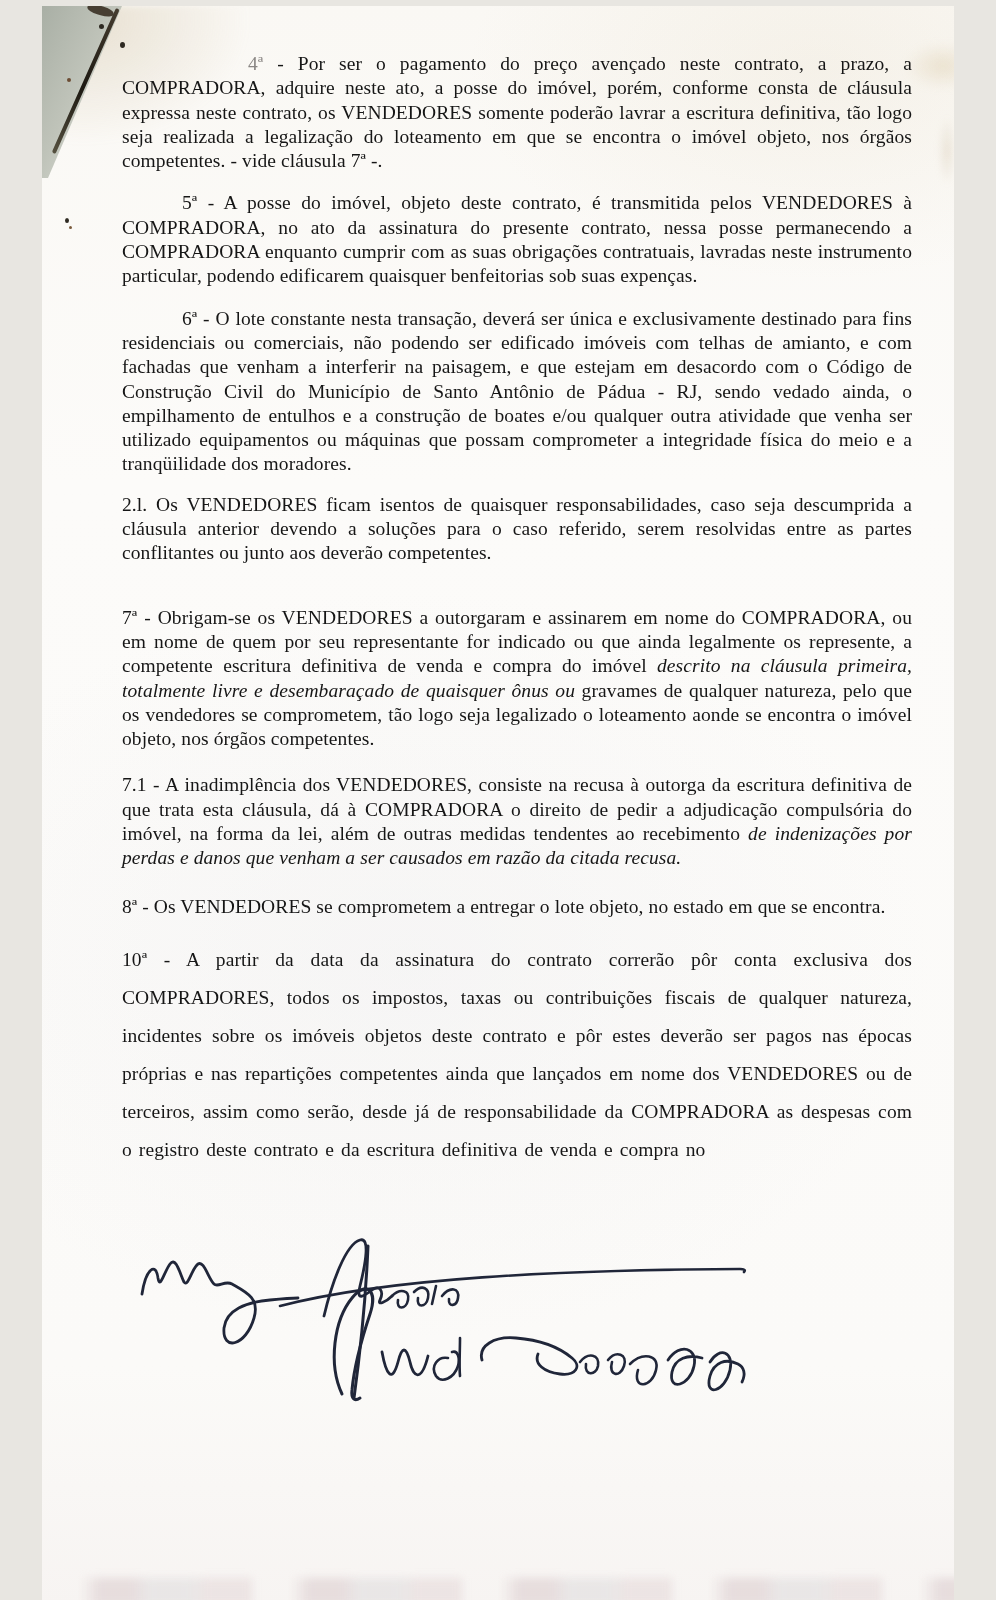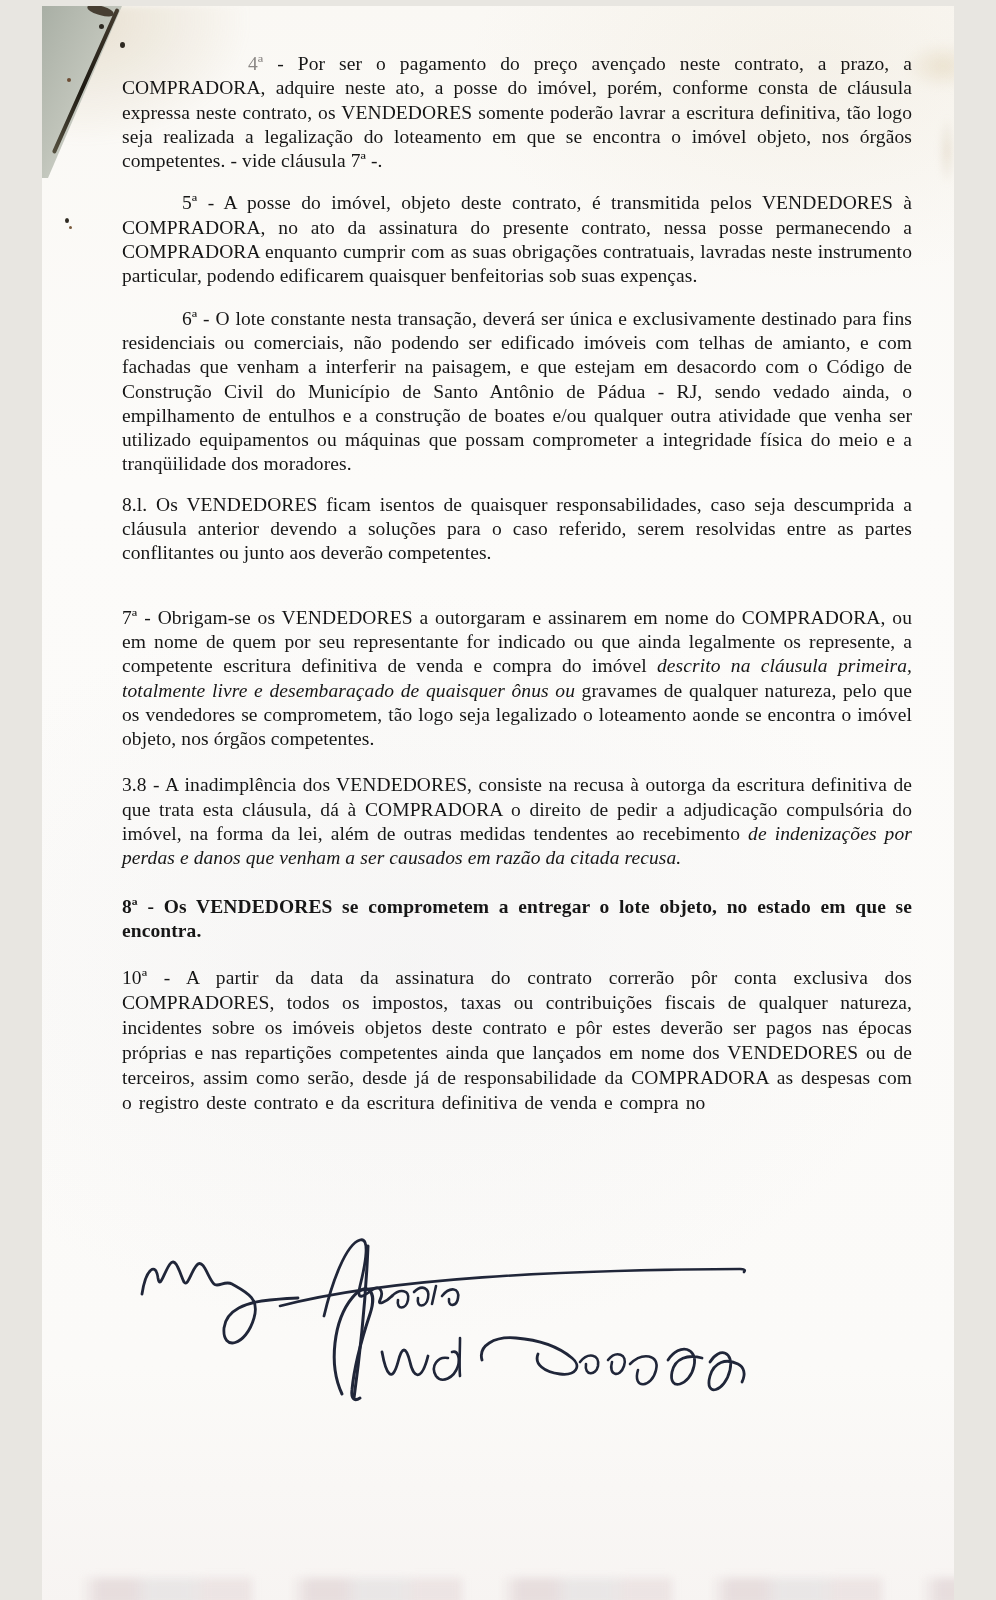--- a/index.html
+++ b/index.html
@@ -69,22 +69,22 @@
     font-size:19.5px; line-height:24.3px; text-align:justify;
     letter-spacing:0.1px;
   }
   #content p { margin:0; }
   .indent    { text-indent:60px; }
   .indent-lg { text-indent:126px; }
   .mt-18 { margin-top:18px !important; }
   .mt-16 { margin-top:16px !important; }
   .mt-40 { margin-top:40px !important; }
   .mt-22 { margin-top:22px !important; }
-  .mt-24 { margin-top:24px !important;font-weight:bold; }
-  .loose  { line-height:25px; word-spacing:2px; }
+  .mt-24 { margin-top:24px !important; }
+  .loose  { line-height:38px; word-spacing:2px; }
   .b { font-weight:normal; }
   .i { font-style:italic; }
   .faint { color:#8a8684; }
 
   
   #signature-block { position:absolute; left:86px; top:1226px; }
 </style>
 </head>
 <body>
 
@@ -112,29 +112,29 @@
 
     <p class="indent mt-18">
       <span>5ª - A posse do imóvel, objeto deste contrato, é transmitida pelos VENDEDORES à COMPRADORA, no ato da assinatura do presente contrato, nessa posse permanecendo a COMPRADORA enquanto cumprir com as suas obrigações contratuais, lavradas neste instrumento particular, podendo edificarem quaisquer benfeitorias sob suas expenças.</span>
     </p>
 
     <p class="indent mt-18">
       <span>6ª - O lote constante nesta transação, deverá ser única e exclusivamente destinado para fins residenciais ou comerciais, não podendo ser edificado imóveis com telhas de amianto, e com fachadas que venham a interferir na paisagem, e que estejam em desacordo com o Código de Construção Civil do Município de Santo Antônio de Pádua - RJ, sendo vedado  ainda, o empilhamento de entulhos e a construção de boates e/ou qualquer outra atividade que venha ser utilizado equipamentos ou máquinas que possam comprometer a integridade física do meio e a tranqüilidade dos moradores.</span>
     </p>
 
     <p class="mt-16">
-      <span>8.l. Os </span><span class="b">VENDEDORES</span><span> ficam isentos de quaisquer responsabilidades, caso seja descumprida  a cláusula anterior devendo a soluções para o caso referido, serem resolvidas entre as partes conflitantes ou junto aos deverão competentes.</span>
+      <span>2.l. Os </span><span class="b">VENDEDORES</span><span> ficam isentos de quaisquer responsabilidades, caso seja descumprida  a cláusula anterior devendo a soluções para o caso referido, serem resolvidas entre as partes conflitantes ou junto aos deverão competentes.</span>
     </p>
 
     <p class="mt-40">
       <span>7ª - Obrigam-se os </span><span class="b">VENDEDORES</span><span> a outorgaram e assinarem em nome do COMPRADORA, ou em nome de quem por seu representante  for indicado ou que ainda legalmente os represente, a  competente escritura definitiva de venda e compra do imóvel </span><span class="i">descrito na cláusula primeira, totalmente livre e desembaraçado  de quaisquer ônus ou</span><span> gravames de qualquer natureza, pelo que os vendedores se comprometem, tão logo seja legalizado o loteamento aonde se encontra o imóvel objeto, nos órgãos competentes.</span>
     </p>
 
     <p class="mt-22">
-      <span>3.8  - A inadimplência dos VENDEDORES, consiste na recusa à outorga da escritura definitiva de que trata esta  cláusula, dá à COMPRADORA o direito de pedir a adjudicação compulsória do imóvel, na forma da lei, além de outras medidas tendentes ao recebimento </span><span class="i">de indenizações por perdas e danos que  venham a ser causados em razão da citada recusa.</span>
+      <span>7.1  - A inadimplência dos VENDEDORES, consiste na recusa à outorga da escritura definitiva de que trata esta  cláusula, dá à COMPRADORA o direito de pedir a adjudicação compulsória do imóvel, na forma da lei, além de outras medidas tendentes ao recebimento </span><span class="i">de indenizações por perdas e danos que  venham a ser causados em razão da citada recusa.</span>
     </p>
 
     <p class="mt-24">
       <span>8ª - Os VENDEDORES  se comprometem a entregar o lote objeto, no estado em que se encontra.</span>
     </p>
 
 
     <p class="mt-22 loose">
       <span>10ª -  A partir da data da assinatura do contrato correrão pôr conta exclusiva dos COMPRADORES, todos os impostos, taxas ou contribuições fiscais de qualquer natureza, incidentes sobre os imóveis objetos deste contrato e pôr estes deverão ser pagos nas épocas próprias e nas repartições competentes ainda que lançados em nome dos VENDEDORES ou de  terceiros, assim como serão, desde já de responsabilidade da COMPRADORA as despesas com o registro deste contrato e  da escritura definitiva de venda e compra no</span>
     </p>

